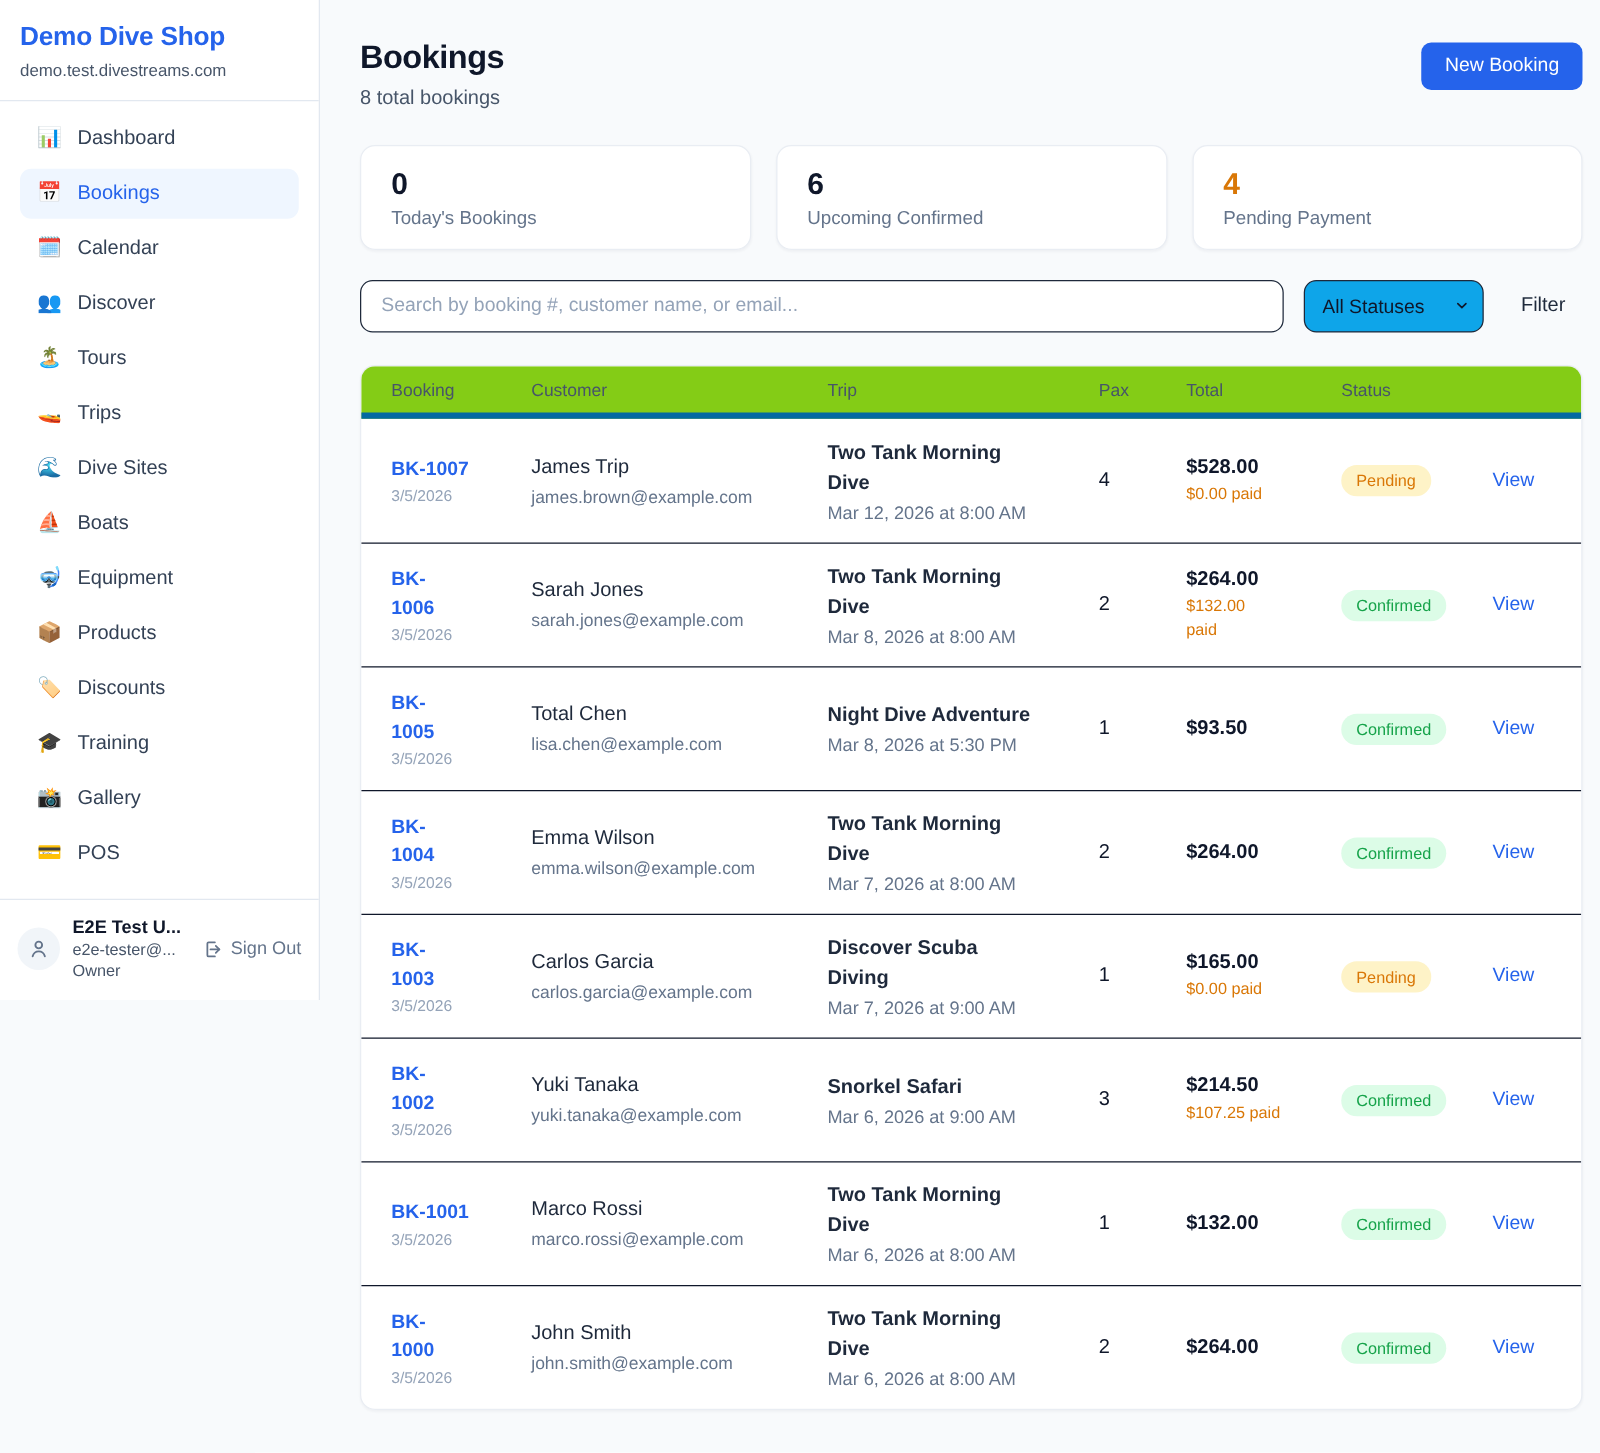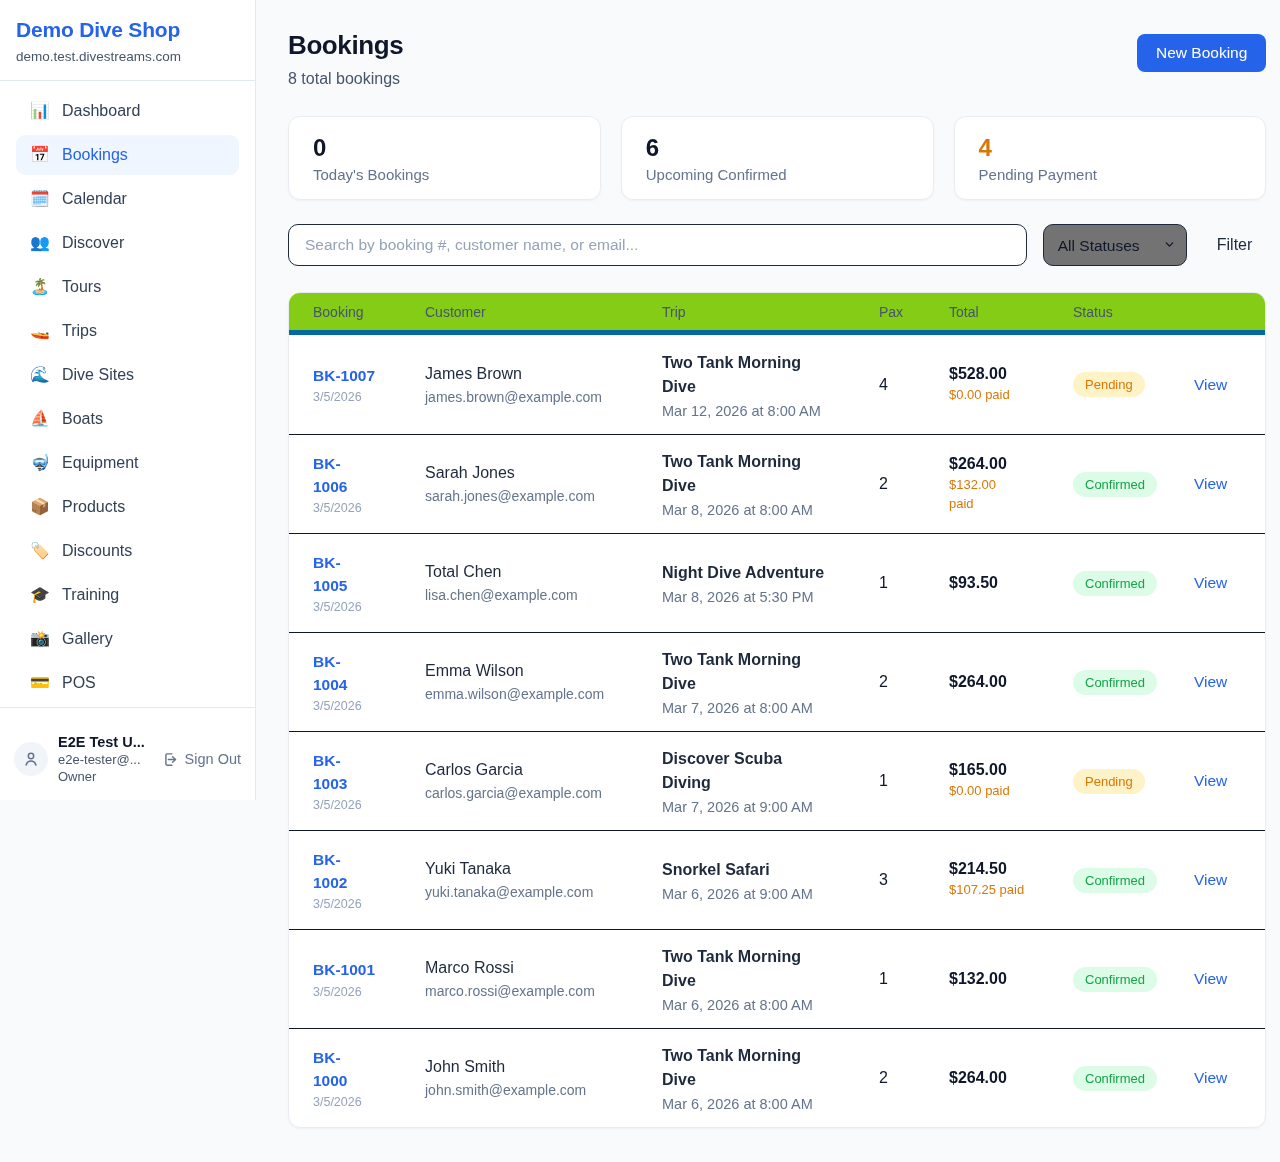--- a/index.html
+++ b/index.html
@@ -24,21 +24,21 @@
   .nav { padding:10px 16px 0; }
   .nav-item {
     display:flex; align-items:center; height:40px; margin-bottom:4px;
     padding:0 12px; border-radius:9px; cursor:pointer;
     color:#334155; font-size:16px;
   }
   .nav-item.active { background:#eff6ff; color:#2563eb; font-weight:500; }
   .nav-icon { width:24px; font-size:16px; line-height:1; margin-right:10px; text-align:center; }
   .user-section {
     margin-top:auto; border-top:1px solid #e2e8f0;
-    padding:26px 14px 16px; display:flex; align-items:center; gap:10px;
+    padding:14px 14px 16px; display:flex; align-items:center; gap:10px;
   }
   .avatar {
     width:34px; height:34px; border-radius:50%; background:#f1f5f9;
     display:flex; align-items:center; justify-content:center; flex:0 0 34px;
   }
   .user-meta { min-width:0; flex:1; }
   .user-name { font-size:14.5px; font-weight:700; color:#0f172a; white-space:nowrap; }
   .user-email, .user-role { font-size:13px; color:#475569; margin-top:2px; white-space:nowrap; }
   .signout-btn {
     display:flex; align-items:center; gap:6px; border:none; background:none;
@@ -68,21 +68,21 @@
   .filter-row { display:flex; align-items:center; gap:16px; margin-top:24px; }
   .search-input {
     flex:1; height:42px; border:1px solid #1e293b; border-radius:10px;
     padding:0 16px; font-size:15.5px; color:#0f172a; background:#ffffff;
     outline:none; font-family:inherit;
   }
   .search-input::placeholder { color:#94a3b8; }
   .select-wrap { position:relative; }
   .status-select {
     height:42px; width:144px; border:1px solid #1e293b; border-radius:10px;
-    background:#737373; font-size:15.5px; color:#0f172a; padding:0 30px 0 14px;
+    background:#0ea5e9; font-size:15.5px; color:#0f172a; padding:0 30px 0 14px;
     appearance:none; -webkit-appearance:none; cursor:pointer; font-family:inherit;
   }
   .select-chevron { position:absolute; right:11px; top:14px; pointer-events:none; display:block; }
   .filter-btn {
     border:none; background:none; font-size:16px; color:#1e293b;
     padding:0 14px; cursor:pointer; font-family:inherit;
   }
 
   
   .table-card {
@@ -271,21 +271,21 @@
           <div class="th">Status</div>
           <div class="th"></div>
         </div>
       <div id="table-body">
   <div class="tgrid trow">
     <div class="cell">
       <a class="booking-id pre">BK-1007</a>
       <div class="booking-date">3/5/2026</div>
     </div>
     <div class="cell">
-      <div class="cust-name">James Brown</div>
+      <div class="cust-name">James Trip</div>
       <div class="cust-email">james.brown@example.com</div>
     </div>
     <div class="cell">
       <div class="trip-name pre">Two Tank Morning
 Dive</div>
       <div class="trip-date">Mar 12, 2026 at 8:00 AM</div>
     </div>
     <div class="cell pax">4</div>
     <div class="cell">
       <div class="total-amount">$528.00</div>

